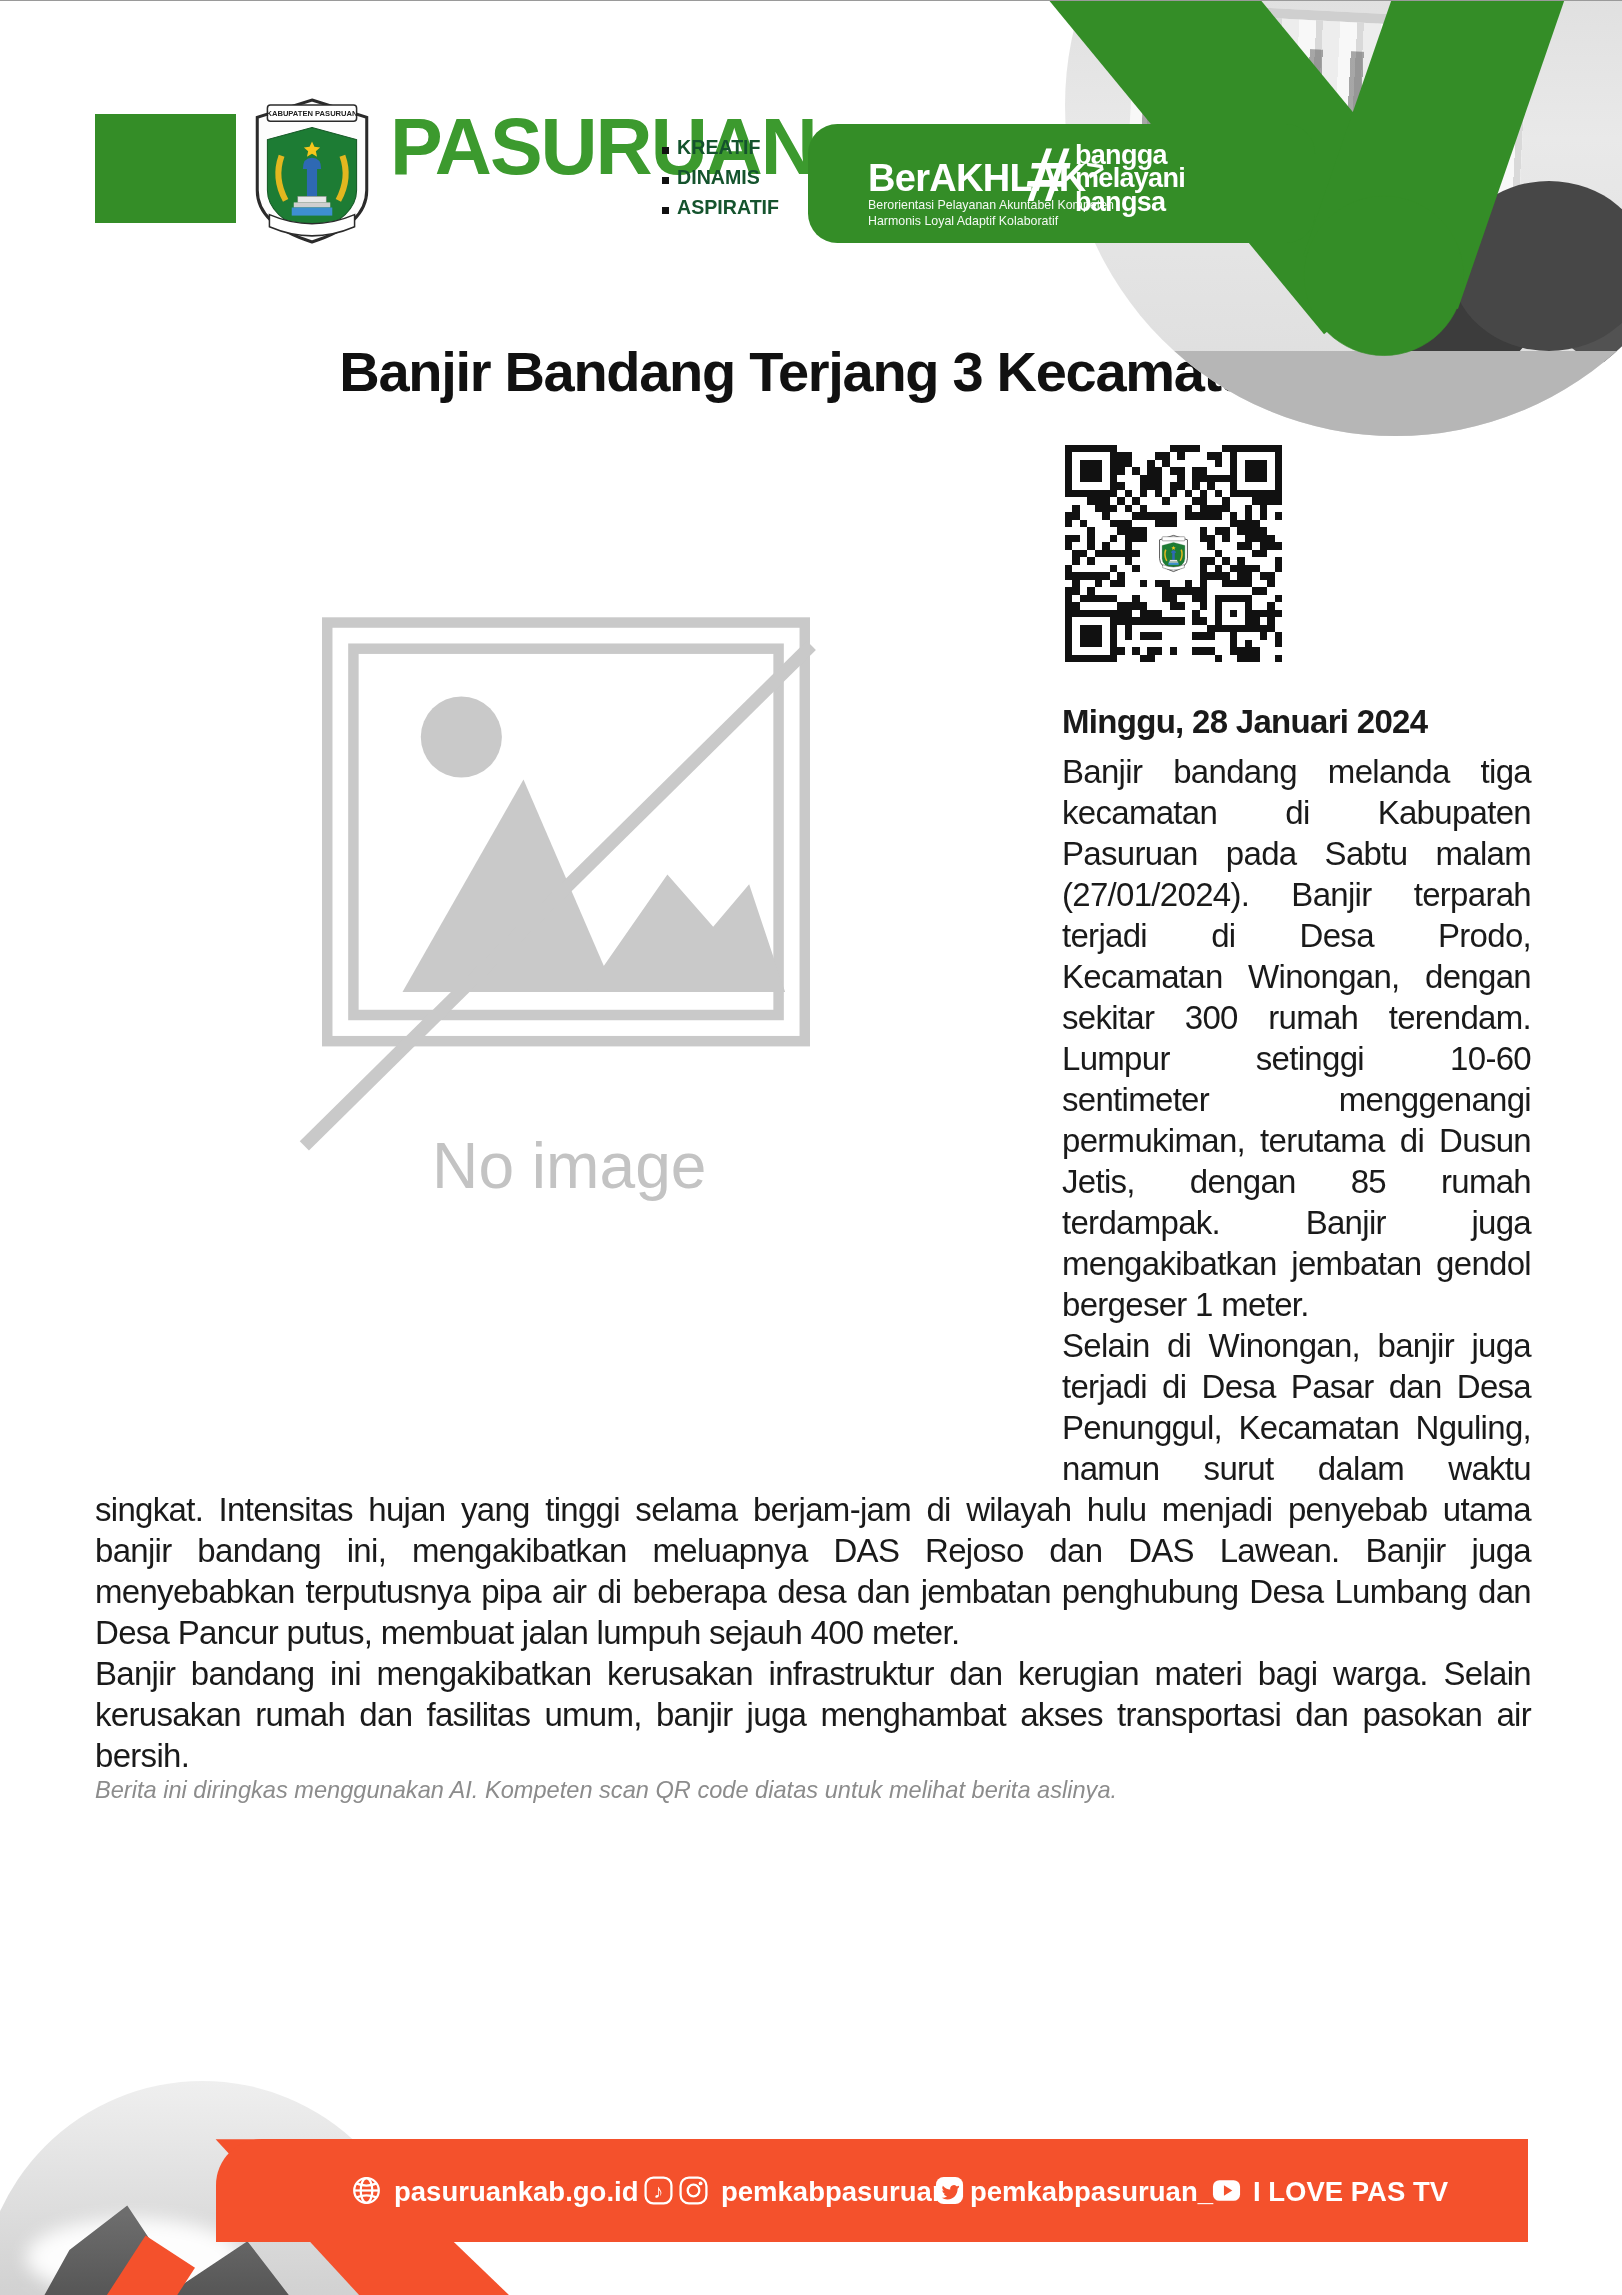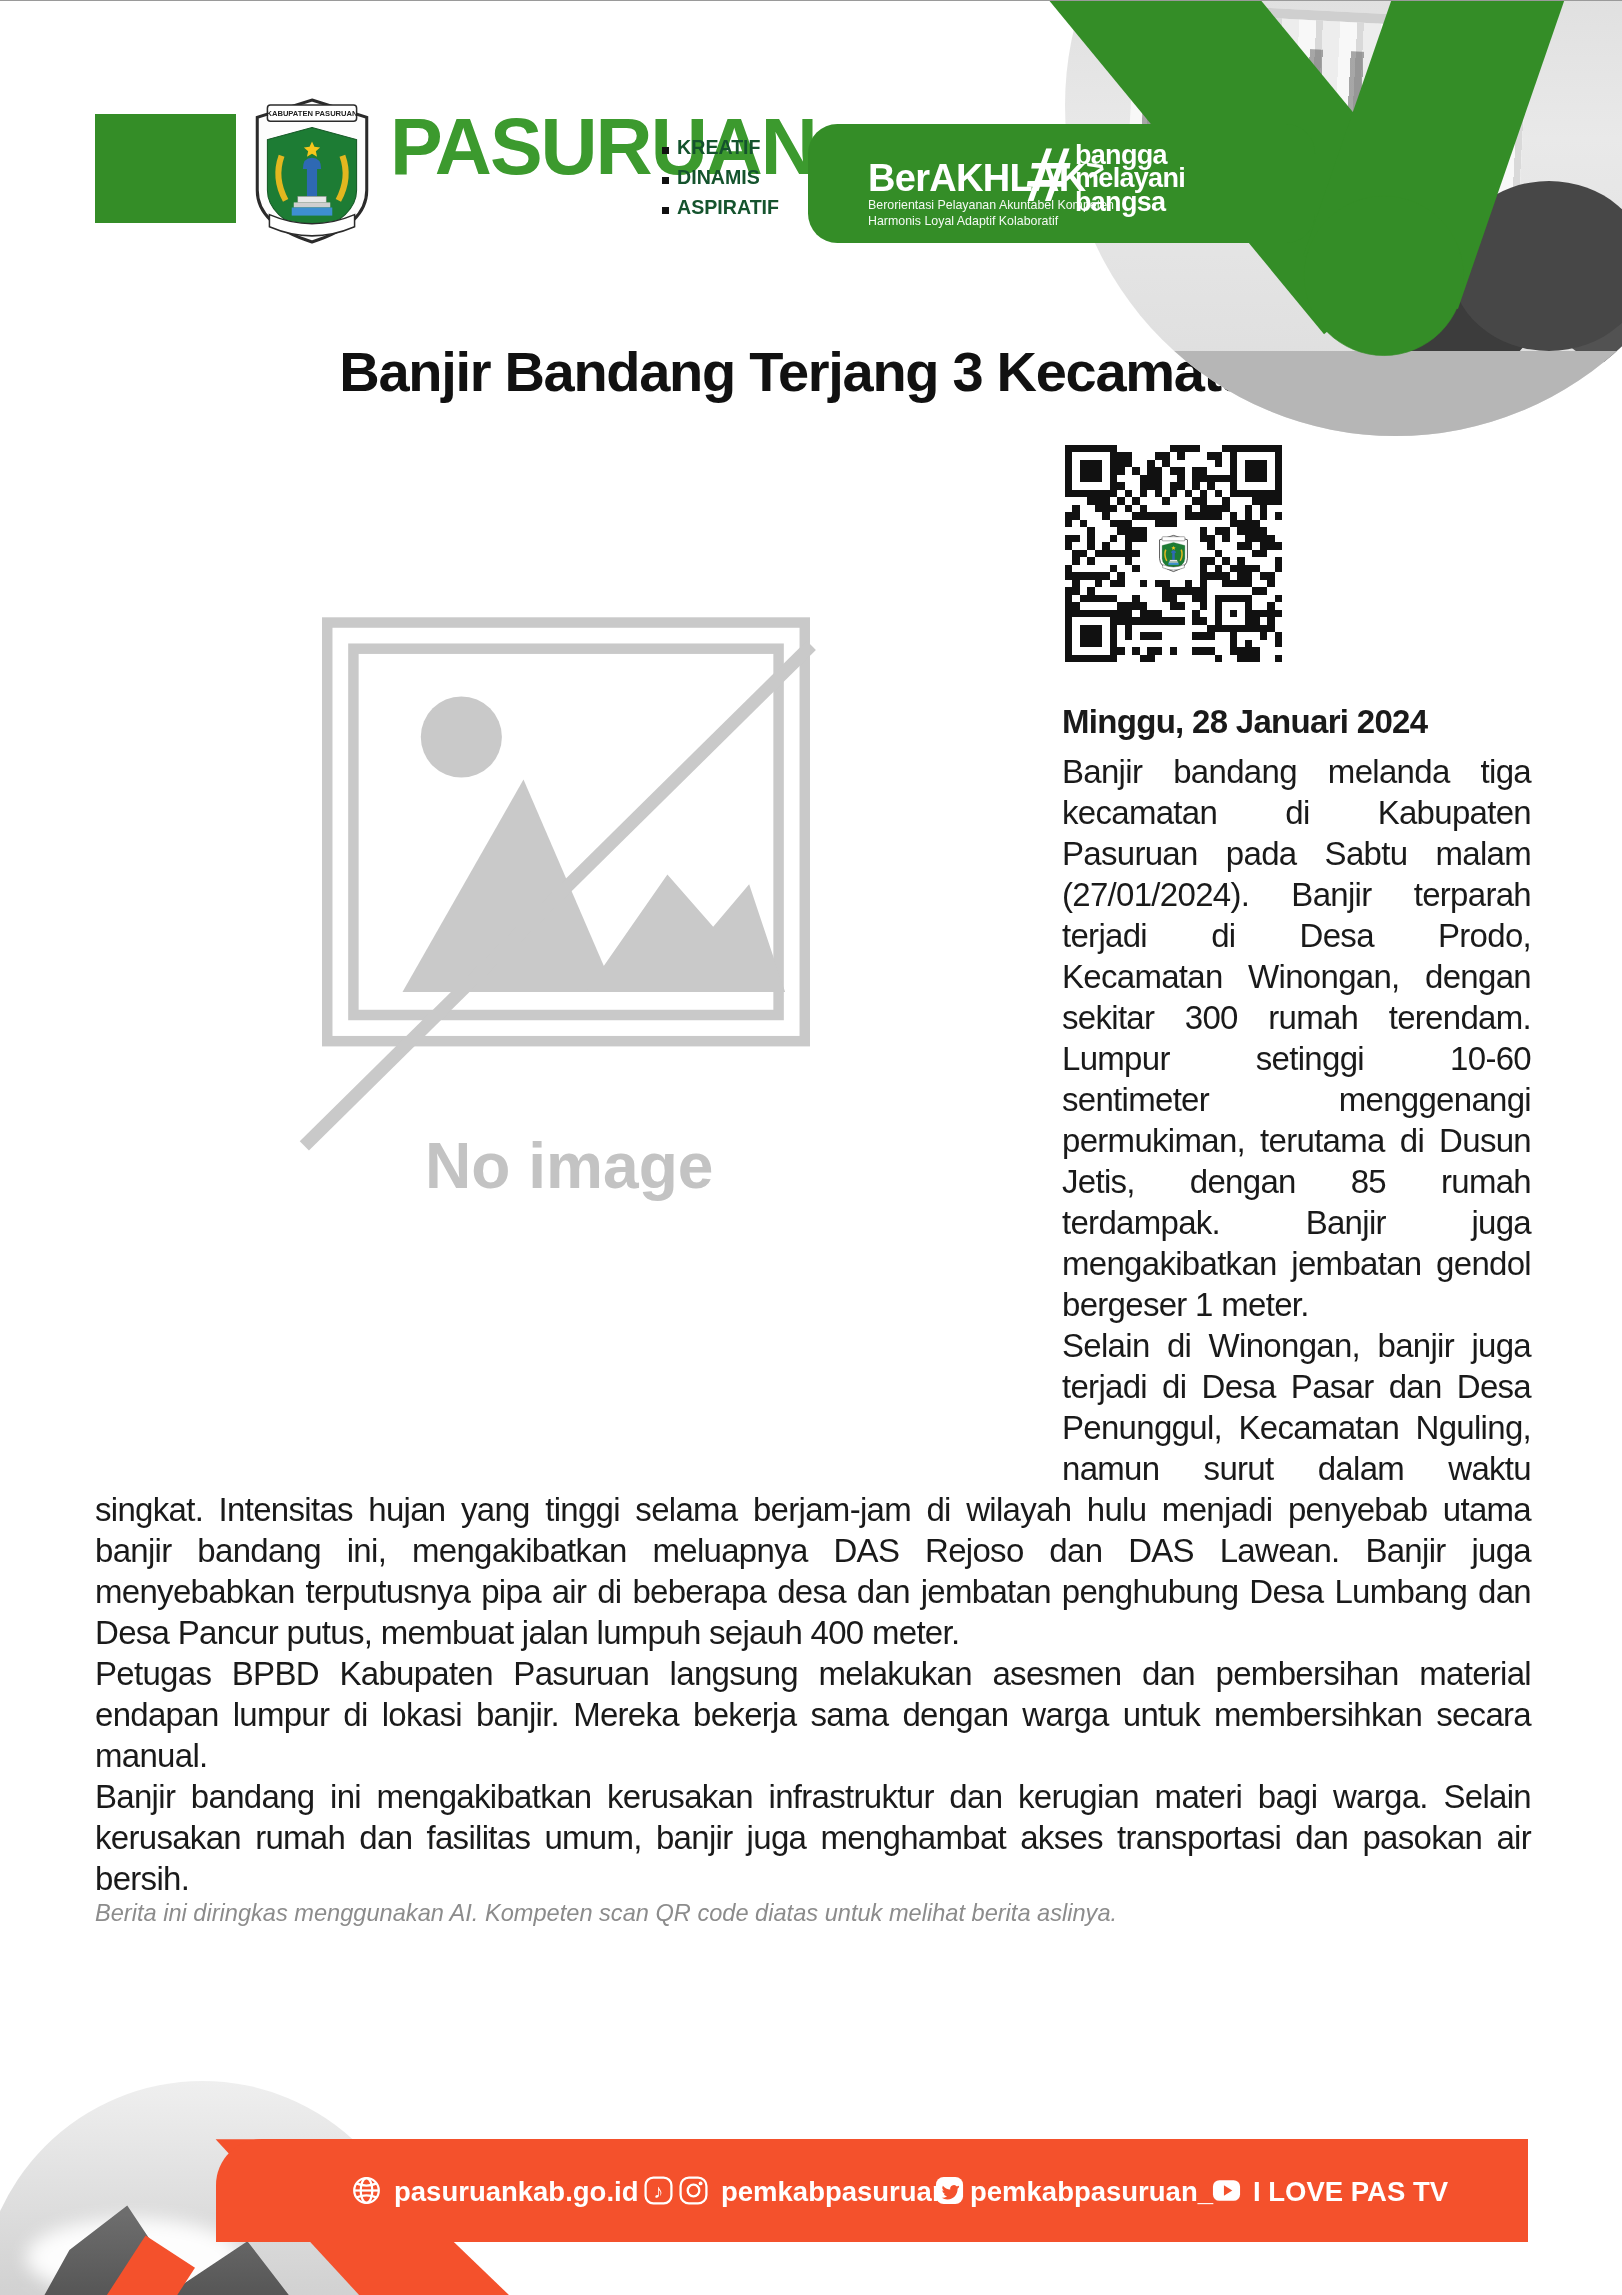--- a/index.html
+++ b/index.html
@@ -37,21 +37,21 @@
   .pb-foliage{position:absolute;right:79px;bottom:85px;width:196px;height:170px;border-radius:50%;
                background:#474747;box-shadow:-92px 46px 0 -19.6px #3c3c3c,72px 39px 0 -26px #525252;}
   .pb-ground{position:absolute;left:0;bottom:0;width:100%;height:85px;background:#b6b6b6;}
   .v-swoosh{position:absolute;left:0;top:0;width:1623px;height:471px;z-index:2;pointer-events:none;}
   
   .article-title{position:absolute;left:0;top:338px;width:1623px;text-align:center;
                  font-size:56px;font-weight:700;letter-spacing:-1.3px;color:#111;}
   .qr-wrap{position:absolute;left:1065px;top:444px;width:217px;height:217px;}
   .qr-logo{position:absolute;left:89px;top:82px;width:39px;height:52px;background:#fff;
            border-radius:5.2px;display:flex;align-items:center;justify-content:center;}
-  .placeholder{position:absolute;left:288px;top:569px;width:713px;height:648px;font-weight:bold;}
+  .placeholder{position:absolute;left:288px;top:569px;width:713px;height:648px;}
   .article-flow{position:absolute;left:95px;top:700px;width:1436px;font-size:33px;line-height:41px;
                 text-align:justify;letter-spacing:-0.7px;}
   .float-spacer{float:left;width:967px;height:762px;}
   .article-date{font-weight:700;margin-bottom:9.2px;}
   .article-flow p{margin:0;}
   .ai-note{margin-top:11.8px;font-size:23.6px;line-height:29px;font-style:italic;color:var(--note-gray);letter-spacing:0;}
   
   .mountain{position:absolute;left:-19.6px;top:2080px;width:445px;height:445px;border-radius:50%;overflow:hidden;
             background:linear-gradient(180deg,#efefef 0%,#d3d3d3 45%,#bdbdbd 100%);z-index:1;}
   .mt-cloud{position:absolute;left:46px;top:137px;width:216px;height:79px;background:#fff;border-radius:50%;
@@ -579,21 +579,20 @@
       <line x1="25" y1="880" x2="800" y2="115" stroke="#C9C9C9" stroke-width="20"></line>
       <text x="430" y="945" font-size="98" fill="#C3C3C3" text-anchor="middle">No image</text>
     </svg>
   </div>
 
   <div class="article-flow">
     <div class="float-spacer"></div>
     <div class="article-date">Minggu, 28 Januari 2024</div>
     <p>Banjir bandang melanda tiga kecamatan di Kabupaten Pasuruan pada Sabtu malam (27/01/2024). Banjir terparah terjadi di Desa Prodo, Kecamatan Winongan, dengan sekitar 300 rumah terendam. Lumpur setinggi 10-60 sentimeter menggenangi permukiman, terutama di Dusun Jetis, dengan 85 rumah terdampak. Banjir juga mengakibatkan jembatan gendol bergeser 1 meter.</p>
     <p>Selain di Winongan, banjir juga terjadi di Desa Pasar dan Desa Penunggul, Kecamatan Nguling, namun surut dalam waktu singkat. Intensitas hujan yang tinggi selama berjam-jam di wilayah hulu menjadi penyebab utama banjir bandang ini, mengakibatkan meluapnya DAS Rejoso dan DAS Lawean. Banjir juga menyebabkan terputusnya pipa air di beberapa desa dan jembatan penghubung Desa Lumbang dan Desa Pancur putus, membuat jalan lumpuh sejauh 400 meter.</p>
-    <p>Petugas BPBD Kabupaten Pasuruan langsung melakukan asesmen dan pembersihan material endapan lumpur di lokasi banjir. Mereka bekerja sama dengan warga untuk membersihkan secara manual.</p>
     <p>Banjir bandang ini mengakibatkan kerusakan infrastruktur dan kerugian materi bagi warga. Selain kerusakan rumah dan fasilitas umum, banjir juga menghambat akses transportasi dan pasokan air bersih.</p>
     <p class="ai-note">Berita ini diringkas menggunakan AI. Kompeten scan QR code diatas untuk melihat berita aslinya.</p>
   </div>
 
   <div class="mountain">
     <div class="mt-cloud"></div>
     <div class="mt-peak"></div>
     <div class="mt-ridge"></div>
   </div>
   <div class="orange-stripe"></div>

